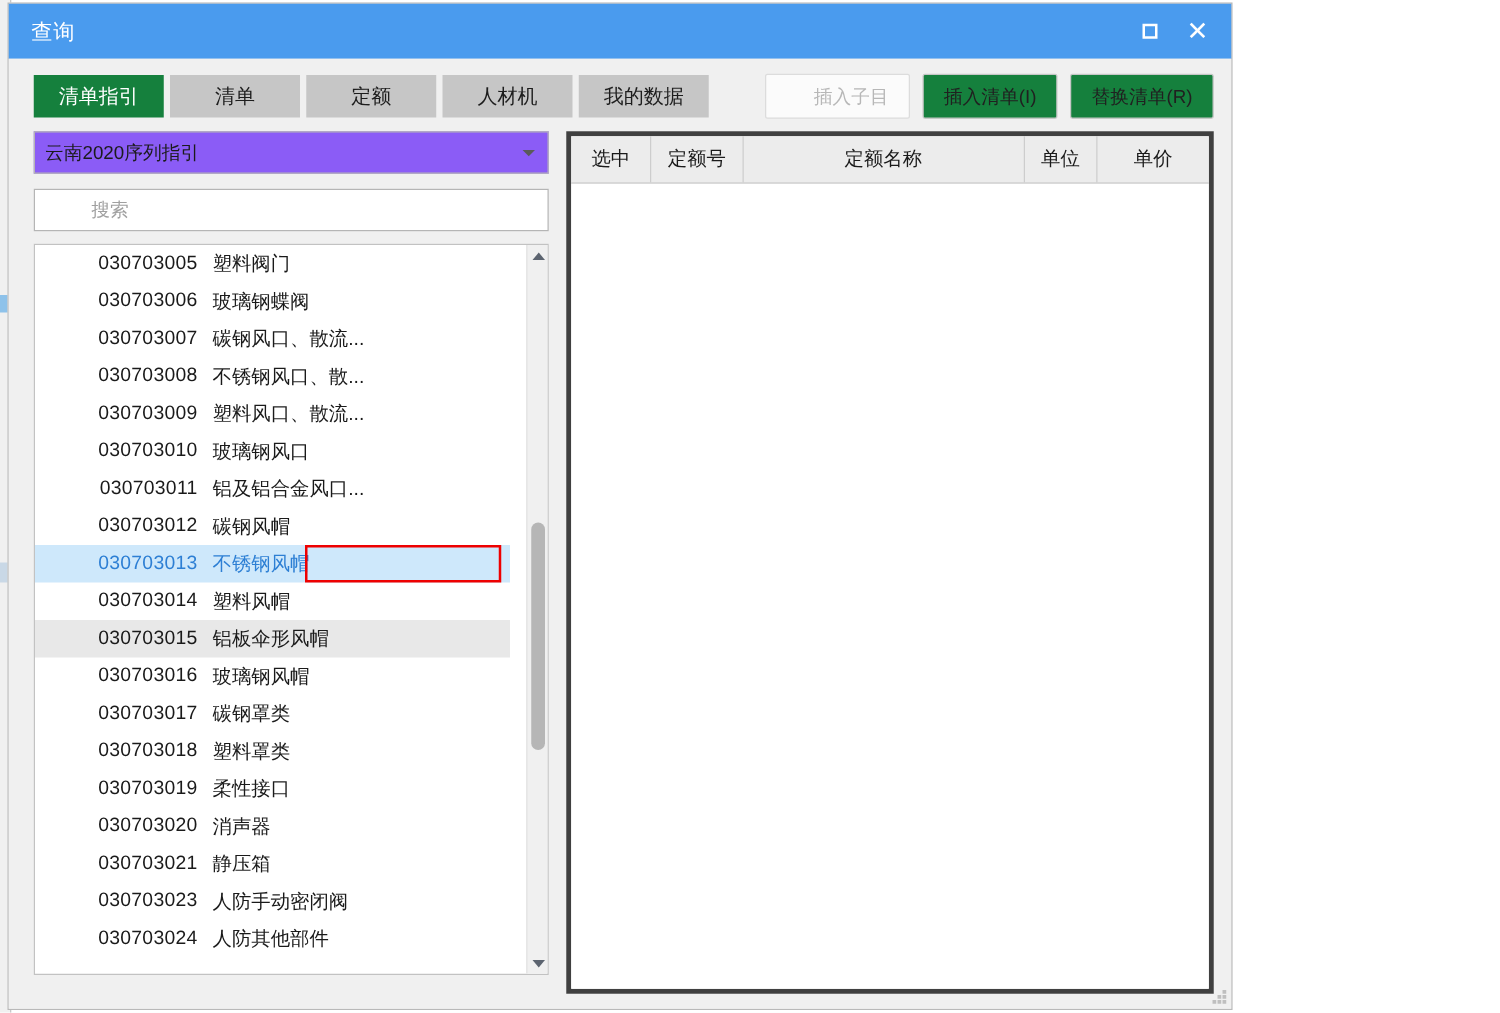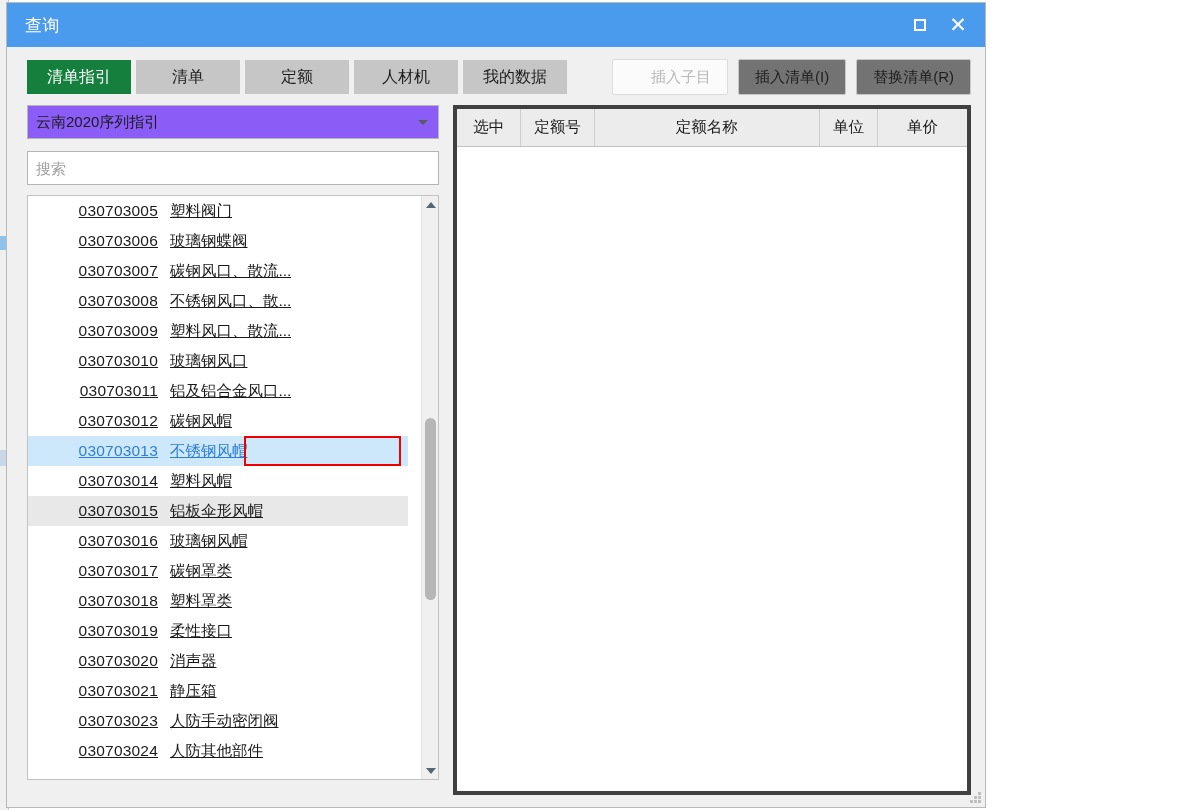--- a/index.html
+++ b/index.html
@@ -134,21 +134,21 @@
   #actions {
     position: absolute;
     right: 14px;
     top: 12px;
     display: flex;
     gap: 10px;
   }
   .act-btn {
     height: 36px;
     padding: 0 16px;
-    background: #737373;
+    background: #15803d;
     border: 1px solid #c6c6c6;
     font-size: 15px;
     color: #202020;
     display: flex;
     align-items: center;
     justify-content: center;
     cursor: pointer;
     box-sizing: border-box;
     border-radius: 2px;
   }
@@ -192,20 +192,21 @@
     border-right: 5px solid transparent;
     border-top: 5px solid #5a5a5a;
   }
   #search-box {
     margin-top: 12px;
     width: 412px;
     height: 34px;
     box-sizing: border-box;
     border: 1px solid #b5b5b5;
     background: #ffffff;
+    padding-left: 37px;
   }
   #search-input {
     width: 100%;
     height: 100%;
     border: none;
     outline: none;
     box-sizing: border-box;
     padding-left: 8px;
     font-size: 15px;
     font-family: "Liberation Sans", "DejaVu Sans", sans-serif;
@@ -232,21 +233,20 @@
   }
   .row {
     height: 30px;
     display: flex;
     align-items: center;
     font-size: 15.5px;
     color: #1a1a1a;
     white-space: nowrap;
     cursor: pointer;
     box-sizing: border-box;
-    text-decoration: underline;
   }
   .row.alt { background: #e8e8e8; }
   .row.selected { background: #cee8fb; color: #2d7fd4; }
   .row .code {
     width: 130px;
     text-align: right;
     letter-spacing: 0.2px;
     flex: none;
   }
   .row .name {

